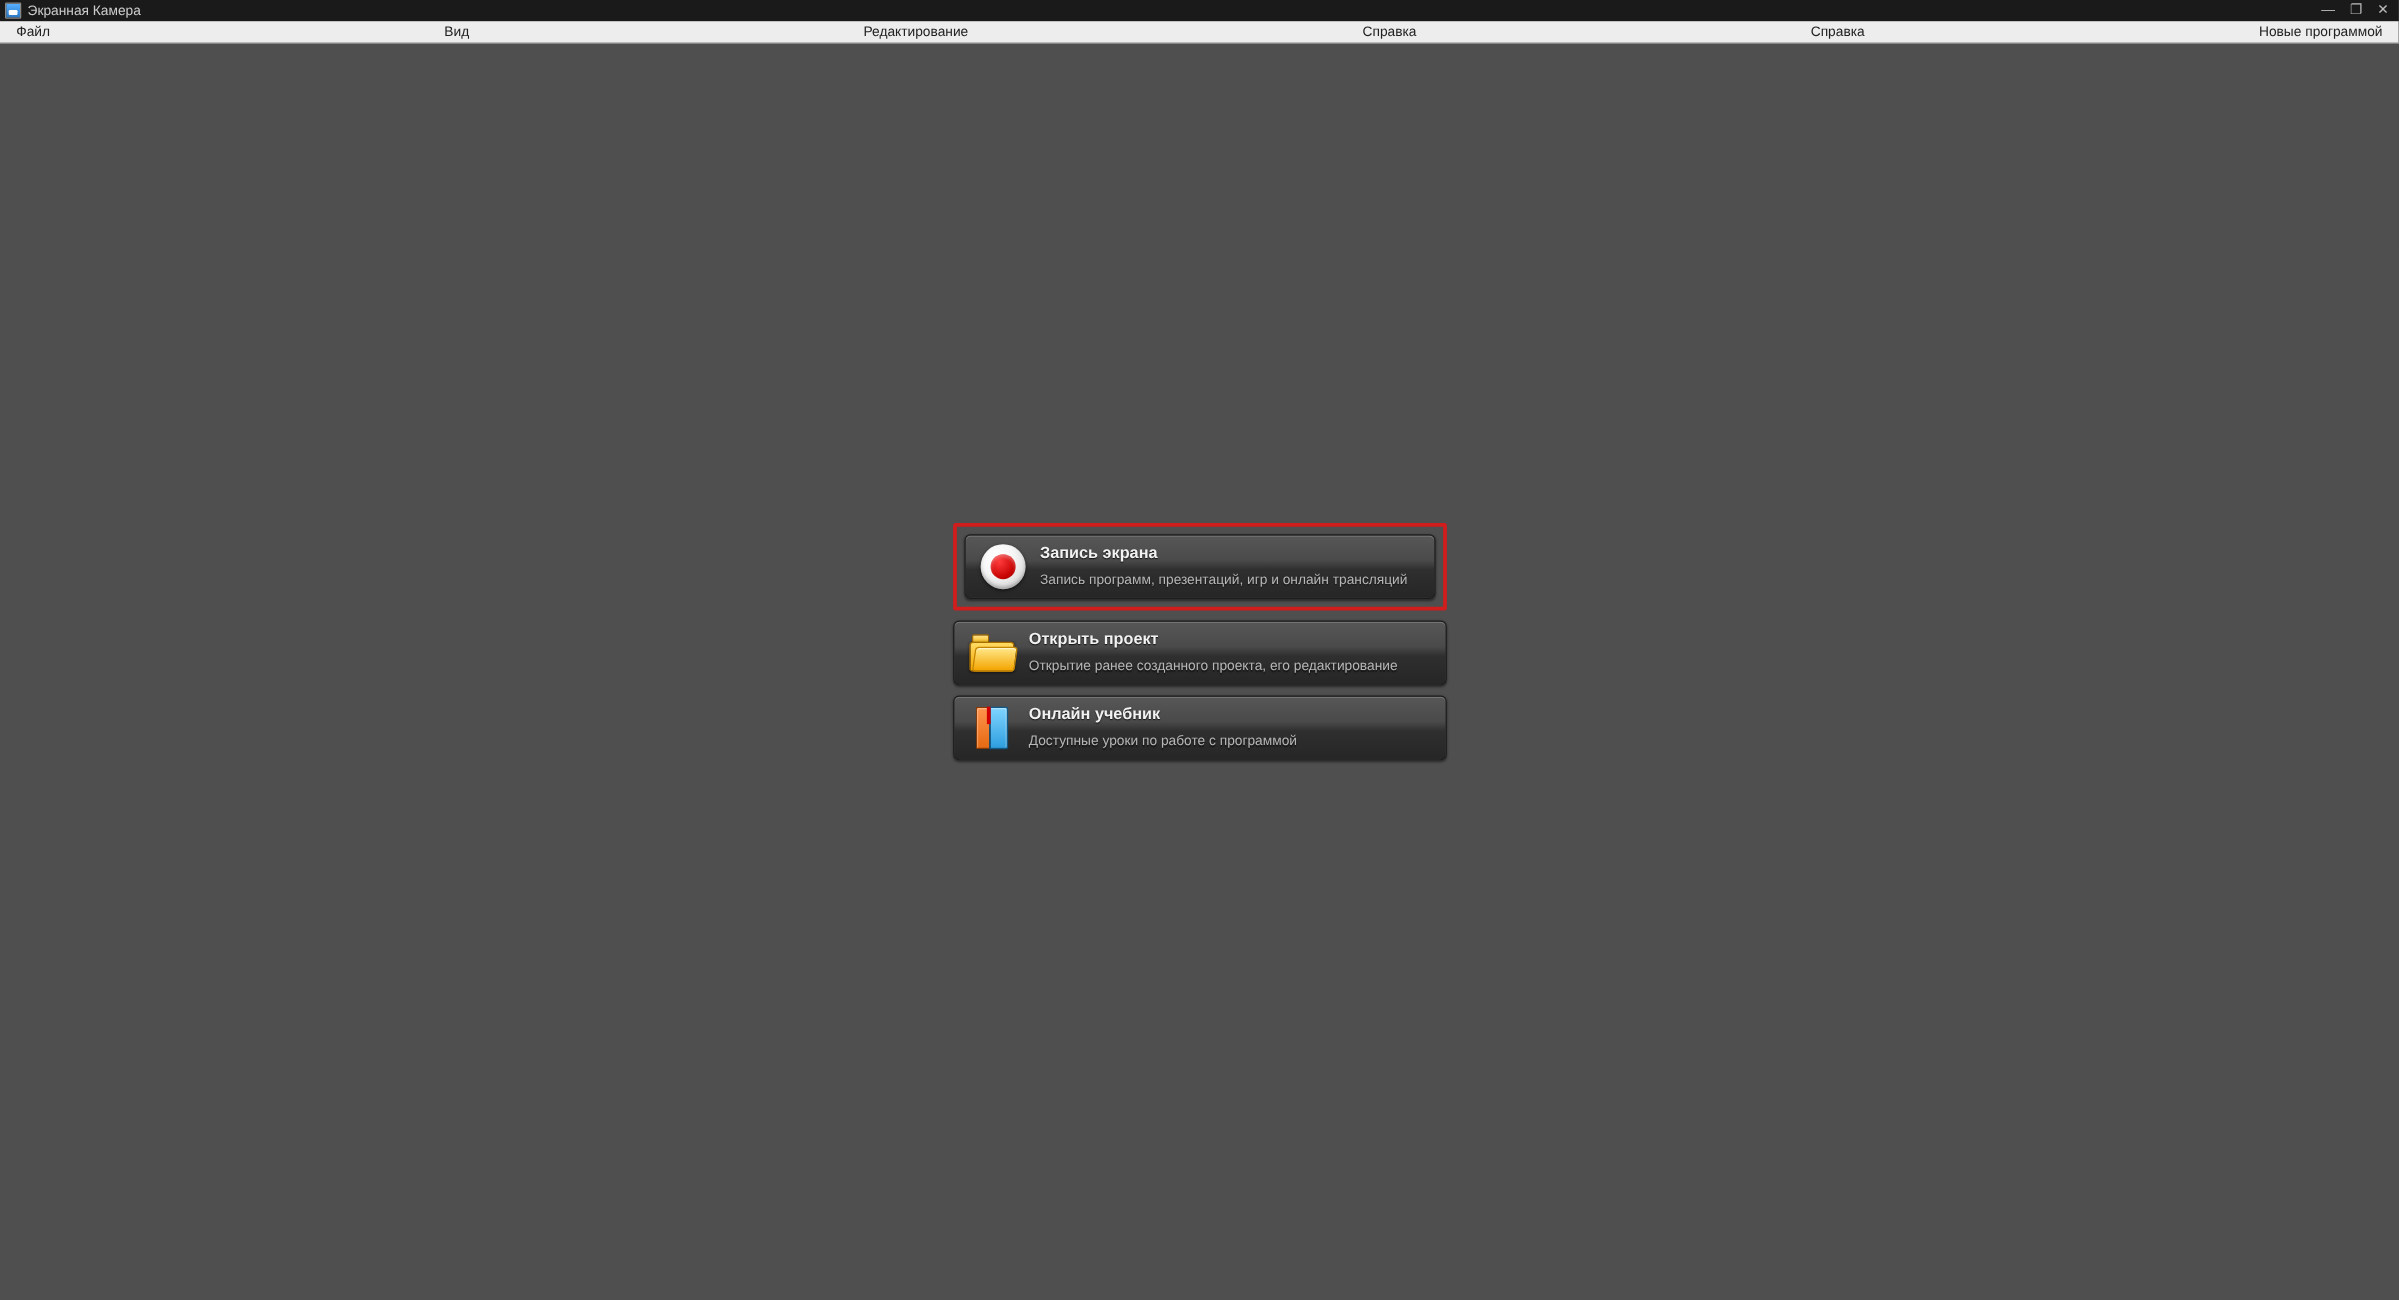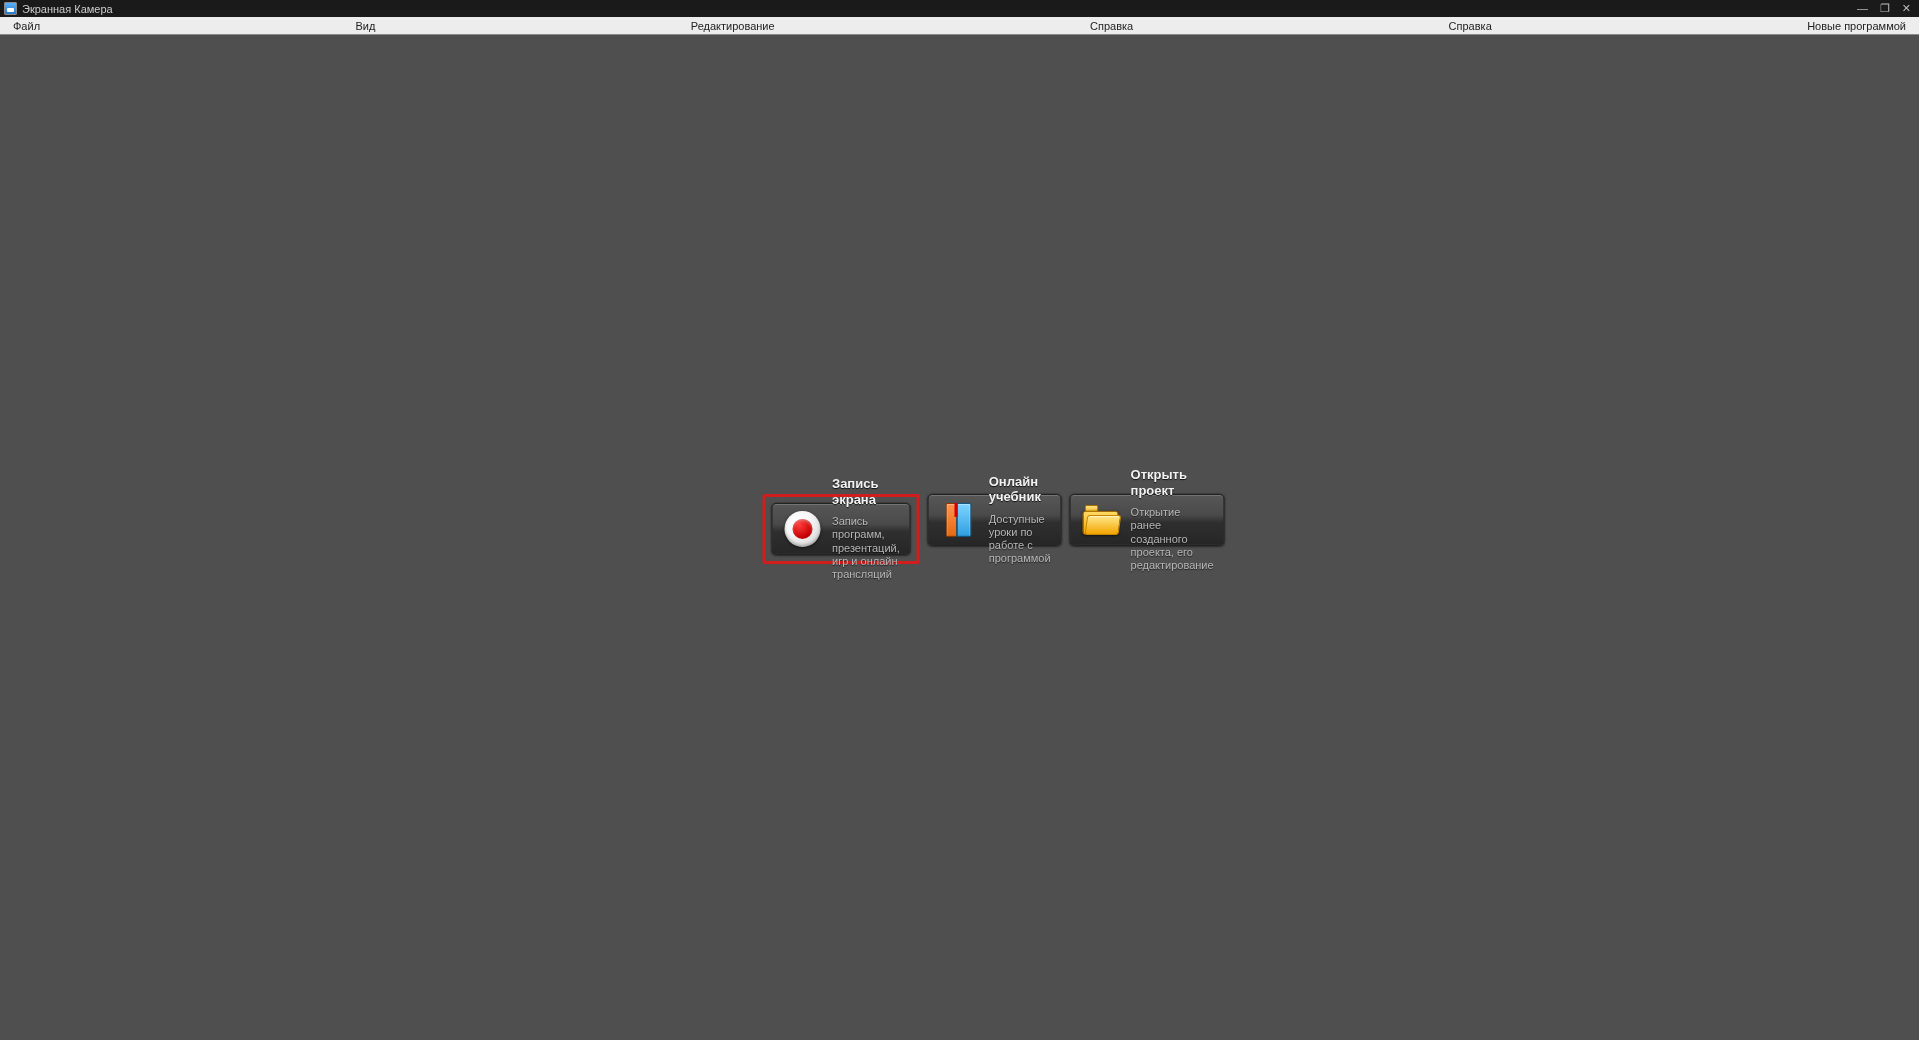--- a/index.html
+++ b/index.html
@@ -82,21 +82,21 @@
     background: #4f4f4f;
   }
 
   .center-stack {
     position: absolute;
     left: 50%;
     top: 50%;
     transform: translate(-50%, -63%);
     width: 395px;
     display: flex;
-    flex-direction: row;
+    flex-direction: column;
     gap: 8px;
   }
 
   .highlight-frame {
     border: 3px solid #d21d1d;
     padding: 6px;
     border-radius: 2px;
   }
 
   .big-button {
@@ -270,41 +270,41 @@
         </div>
         <div class="text-wrap">
           <div class="title">Запись экрана</div>
           <div class="subtitle">Запись программ, презентаций, игр и онлайн трансляций</div>
         </div>
       </div>
     </div>
 
     <div class="big-button">
       <div class="icon-wrap">
+        <div class="folder-icon">
+          <div class="folder-tab"></div>
+          <div class="folder-back"></div>
+          <div class="folder-front"></div>
+        </div>
+      </div>
+      <div class="text-wrap">
+        <div class="title">Открыть проект</div>
+        <div class="subtitle">Открытие ранее созданного проекта, его редактирование</div>
+      </div>
+    </div>
+
+    <div class="big-button">
+      <div class="icon-wrap">
         <div class="book-icon">
           <div class="book-page-left"></div>
           <div class="book-page-right"></div>
           <div class="book-bookmark"></div>
         </div>
       </div>
       <div class="text-wrap">
         <div class="title">Онлайн учебник</div>
         <div class="subtitle">Доступные уроки по работе с программой</div>
       </div>
     </div>
 
-    <div class="big-button">
-      <div class="icon-wrap">
-        <div class="folder-icon">
-          <div class="folder-tab"></div>
-          <div class="folder-back"></div>
-          <div class="folder-front"></div>
-        </div>
-      </div>
-      <div class="text-wrap">
-        <div class="title">Открыть проект</div>
-        <div class="subtitle">Открытие ранее созданного проекта, его редактирование</div>
-      </div>
-    </div>
-
   </div>
 
 </div>
 
 </body></html>

